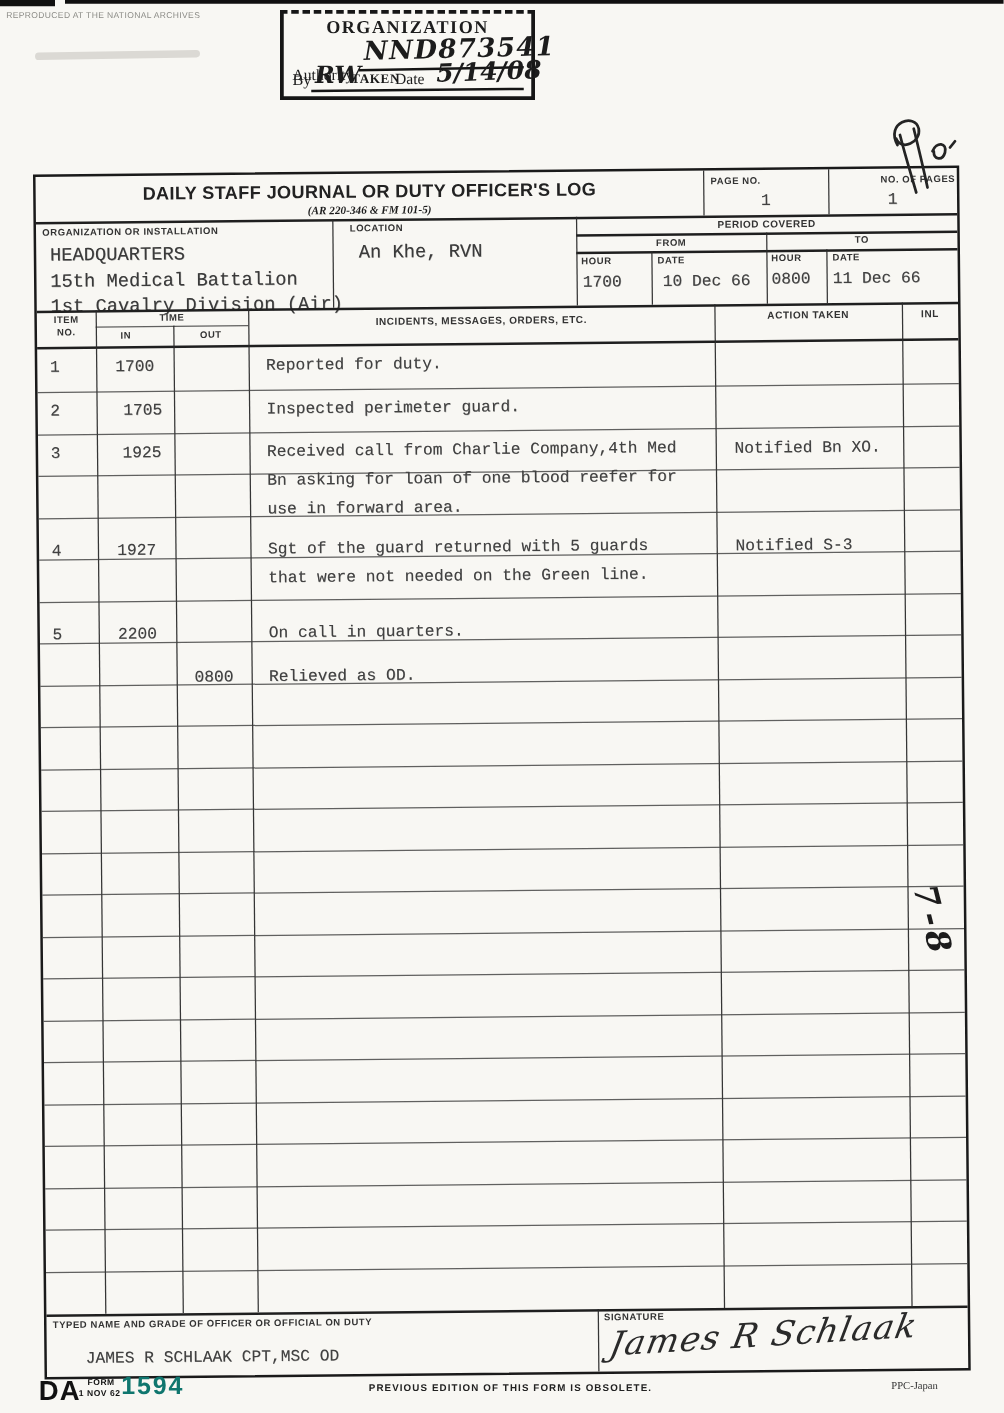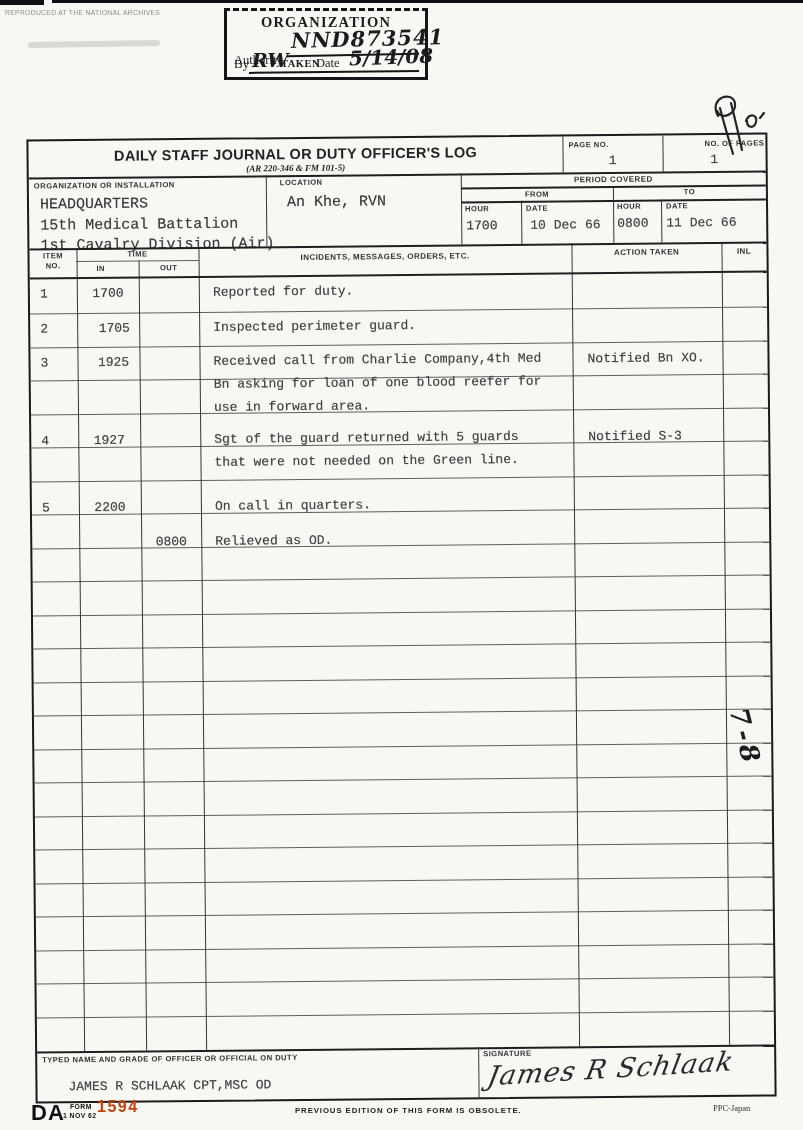--- a/index.html
+++ b/index.html
@@ -190,15 +190,15 @@
 
   <div class="lab" style="left:5px;top:914px;">TYPED NAME AND GRADE OF OFFICER OR OFFICIAL ON DUTY</div>
   <div class="t" style="left:31px;top:938px;">JAMES R SCHLAAK CPT,MSC OD</div>
   <div class="lab" style="left:446px;top:912px;">SIGNATURE</div>
   <div class="hand" style="left:452px;top:917px;font-size:27px;letter-spacing:1px;transform:skewX(-14deg) rotate(-3deg);color:#2a2a2a;">James R Schlaak</div>
 </div>
 
 <div class="lab" style="left:31px;top:1100px;font-size:22px;letter-spacing:1px;color:#111;">DA</div>
 <div class="lab" style="left:70px;top:1103px;font-size:6.8px;color:#111;">FORM</div>
 <div class="lab" style="left:63px;top:1112px;font-size:6.8px;color:#111;">1 NOV 62</div>
-<div class="lab" style="left:97px;top:1098px;font-size:16px;letter-spacing:1.5px;color:#c2410c;">1594</div>
+<div class="lab" style="left:97px;top:1098px;font-size:20px;letter-spacing:1.5px;color:#0f766e;">1594</div>
 <div class="lab" style="left:295px;top:1106px;font-size:7.8px;letter-spacing:.9px;color:#222;">PREVIOUS EDITION OF THIS FORM IS OBSOLETE.</div>
 <div class="serif" style="left:713px;top:1103px;font-size:8.5px;color:#333;">PPC-Japan</div>
 
 </body></html>

